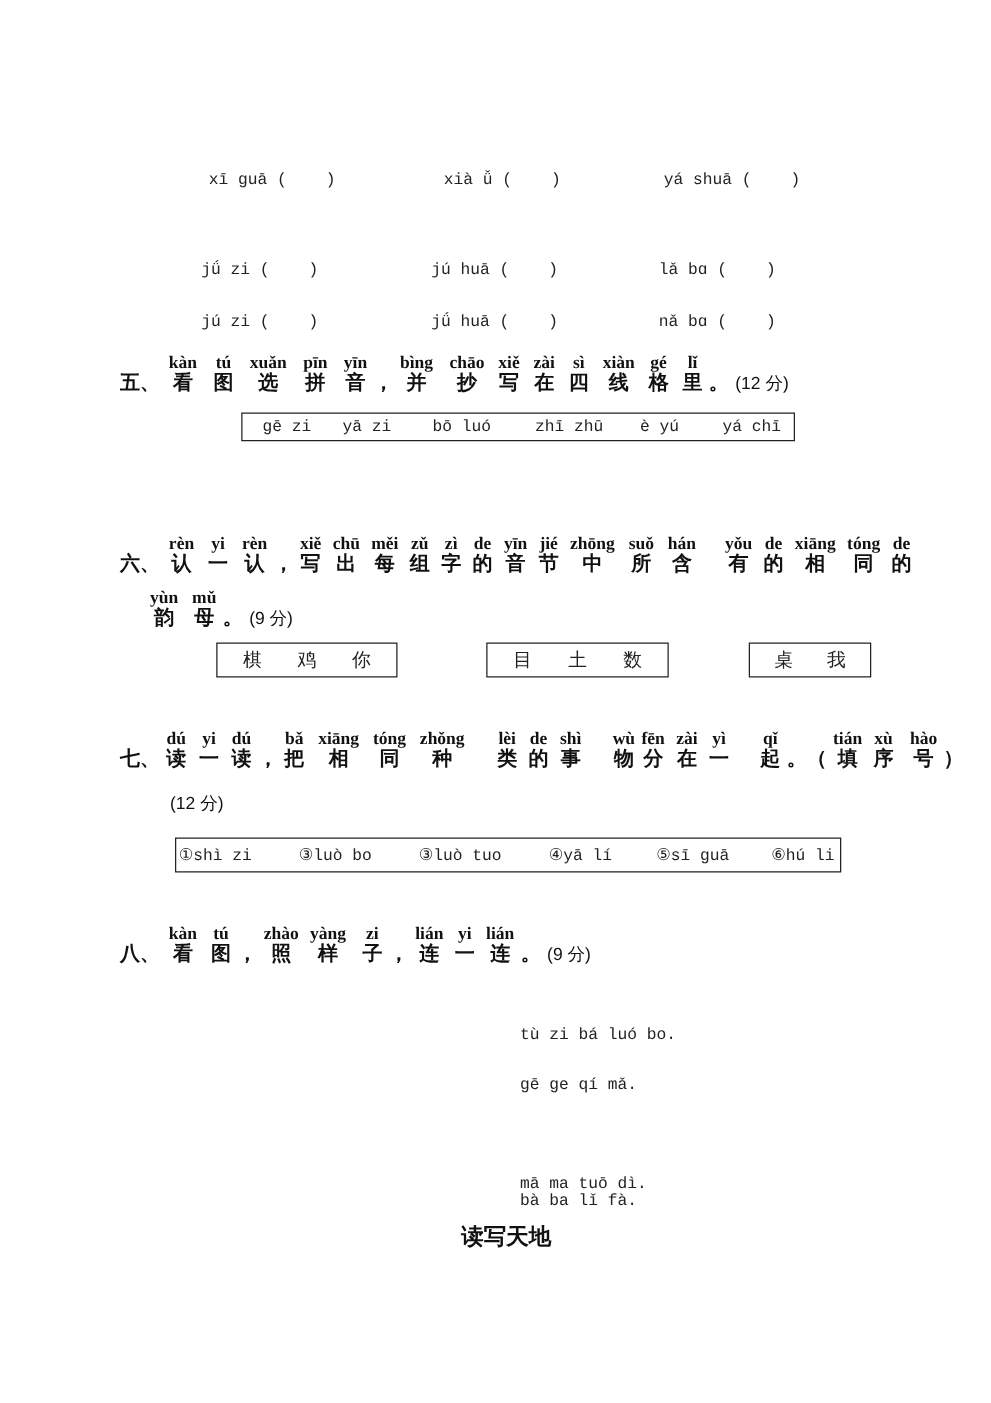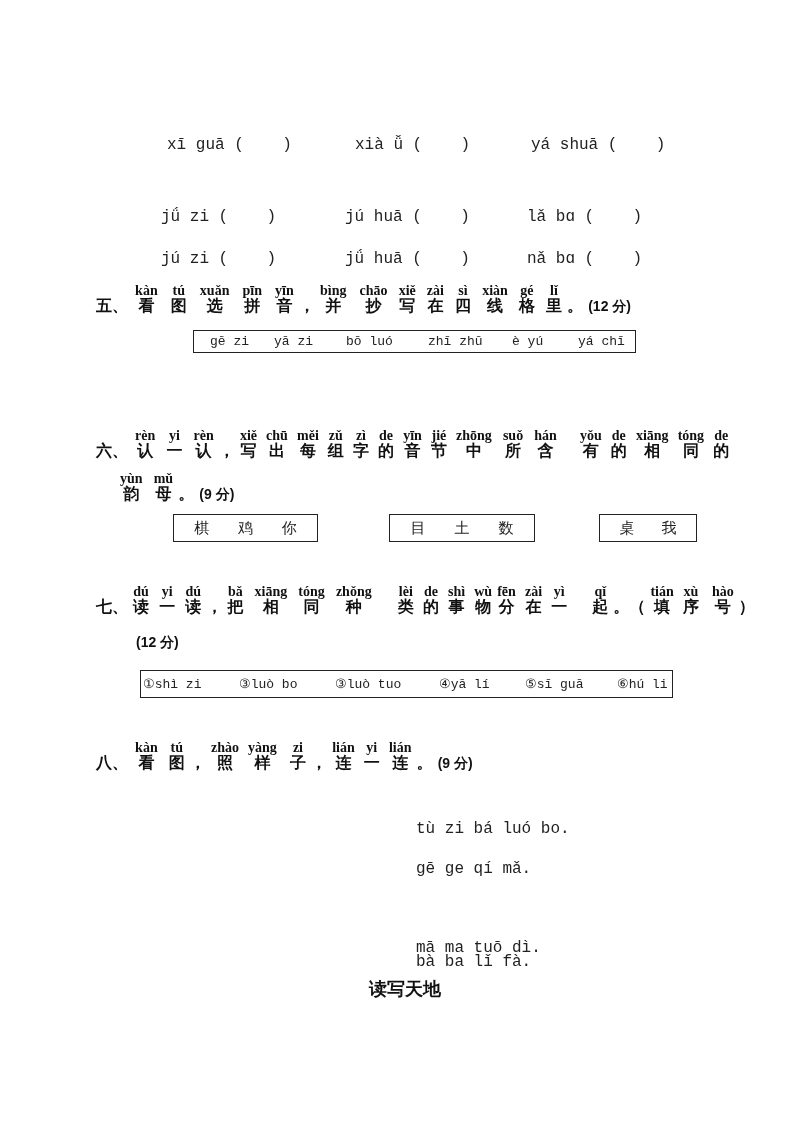--- a/index.html
+++ b/index.html
@@ -1,24 +1,24 @@
 <!DOCTYPE html>
 <html><head>
 <meta charset="utf-8">
 <style>
   html, body { margin: 0; padding: 0; background: #ffffff; }
   body { width: 793px; height: 1122px; position: relative; overflow: hidden; color: #111; font-family: "DejaVu Sans", sans-serif; }
   .abs { position: absolute; }
-  .py { font-family: "Liberation Mono", "DejaVu Sans Mono", monospace; font-size: 16px; color: #222; white-space: pre; }
+  .py { font-family: "Liberation Mono", "DejaVu Sans Mono", monospace; font-size: 13px; color: #222; white-space: pre; }
   .rub-line { position: absolute; white-space: nowrap; }
   .rub { display: inline-block; text-align: center; vertical-align: bottom; }
   .rub .rt { display: block; font-family: "Liberation Serif", "DejaVu Serif", serif; font-weight: bold; font-size: 14px; line-height: 13px; color: #111; white-space: nowrap; }
   .rub .rb { display: block; font-weight: bold; font-size: 16px; line-height: 18px; color: #111; }
   .plain { display: inline-block; vertical-align: bottom; font-weight: bold; font-size: 16px; line-height: 18px; }
-  .score { font-family: "Liberation Sans", sans-serif; font-weight: bold; font-size: 14px; }
+  .score { font-family: "Liberation Sans", sans-serif; font-weight: normal; font-size: 14px; }
   .box { position: absolute; border: 1.5px solid #222; box-sizing: border-box; display: flex; align-items: center; }
   .box .item { font-family: "Liberation Mono", "DejaVu Sans Mono", monospace; font-size: 13px; color: #222; white-space: pre; }
   .box .hz { font-size: 15px; color: #222; }
   .footer-title { font-weight: bold; font-size: 18px; }
 </style>
 </head>
 <body>
 
 <div>
   <span class="abs py" style="left:167px;top:136px">xī guā (    )</span>
@@ -115,21 +115,21 @@
   <span class="rub" style="margin-left:5px"><span class="rt">yi</span><span class="rb">一</span></span>
   <span class="rub" style="margin-left:5px"><span class="rt">dú</span><span class="rb">读</span></span>
   <span class="rub" style="margin-left:0px"><span class="rt">&nbsp;</span><span class="rb">，</span></span>
   <span class="rub" style="margin-left:0px"><span class="rt">bǎ</span><span class="rb">把</span></span>
   <span class="rub" style="margin-left:6px"><span class="rt">xiāng</span><span class="rb">相</span></span>
   <span class="rub" style="margin-left:6px"><span class="rt">tóng</span><span class="rb">同</span></span>
   <span class="rub" style="margin-left:6px"><span class="rt">zhǒng</span><span class="rb">种</span></span>
   <span class="rub" style="margin-left:21px"><span class="rt">lèi</span><span class="rb">类</span></span>
   <span class="rub" style="margin-left:4px"><span class="rt">de</span><span class="rb">的</span></span>
   <span class="rub" style="margin-left:4px"><span class="rt">shì</span><span class="rb">事</span></span>
-  <span class="rub" style="margin-left:4px"><span class="rt">wù</span><span class="rb">物</span></span>
+  <span class="rub" style="margin-left:20px"><span class="rt">wù</span><span class="rb">物</span></span>
   <span class="rub" style="margin-left:0"><span class="rt">fēn</span><span class="rb">分</span></span>
   <span class="rub" style="margin-left:4px"><span class="rt">zài</span><span class="rb">在</span></span>
   <span class="rub" style="margin-left:4px"><span class="rt">yì</span><span class="rb">一</span></span>
   <span class="rub" style="margin-left:20px"><span class="rt">qǐ</span><span class="rb">起</span></span>
   <span class="rub" style="margin-left:0px"><span class="rt">&nbsp;</span><span class="rb">。（</span></span>
   <span class="rub" style="margin-left:0px"><span class="rt">tián</span><span class="rb">填</span></span>
   <span class="rub" style="margin-left:4px"><span class="rt">xù</span><span class="rb">序</span></span>
   <span class="rub" style="margin-left:8px"><span class="rt">hào</span><span class="rb">号</span></span>
   <span class="rub" style="margin-left:0px"><span class="rt">&nbsp;</span><span class="rb">）</span></span>
 </div>

